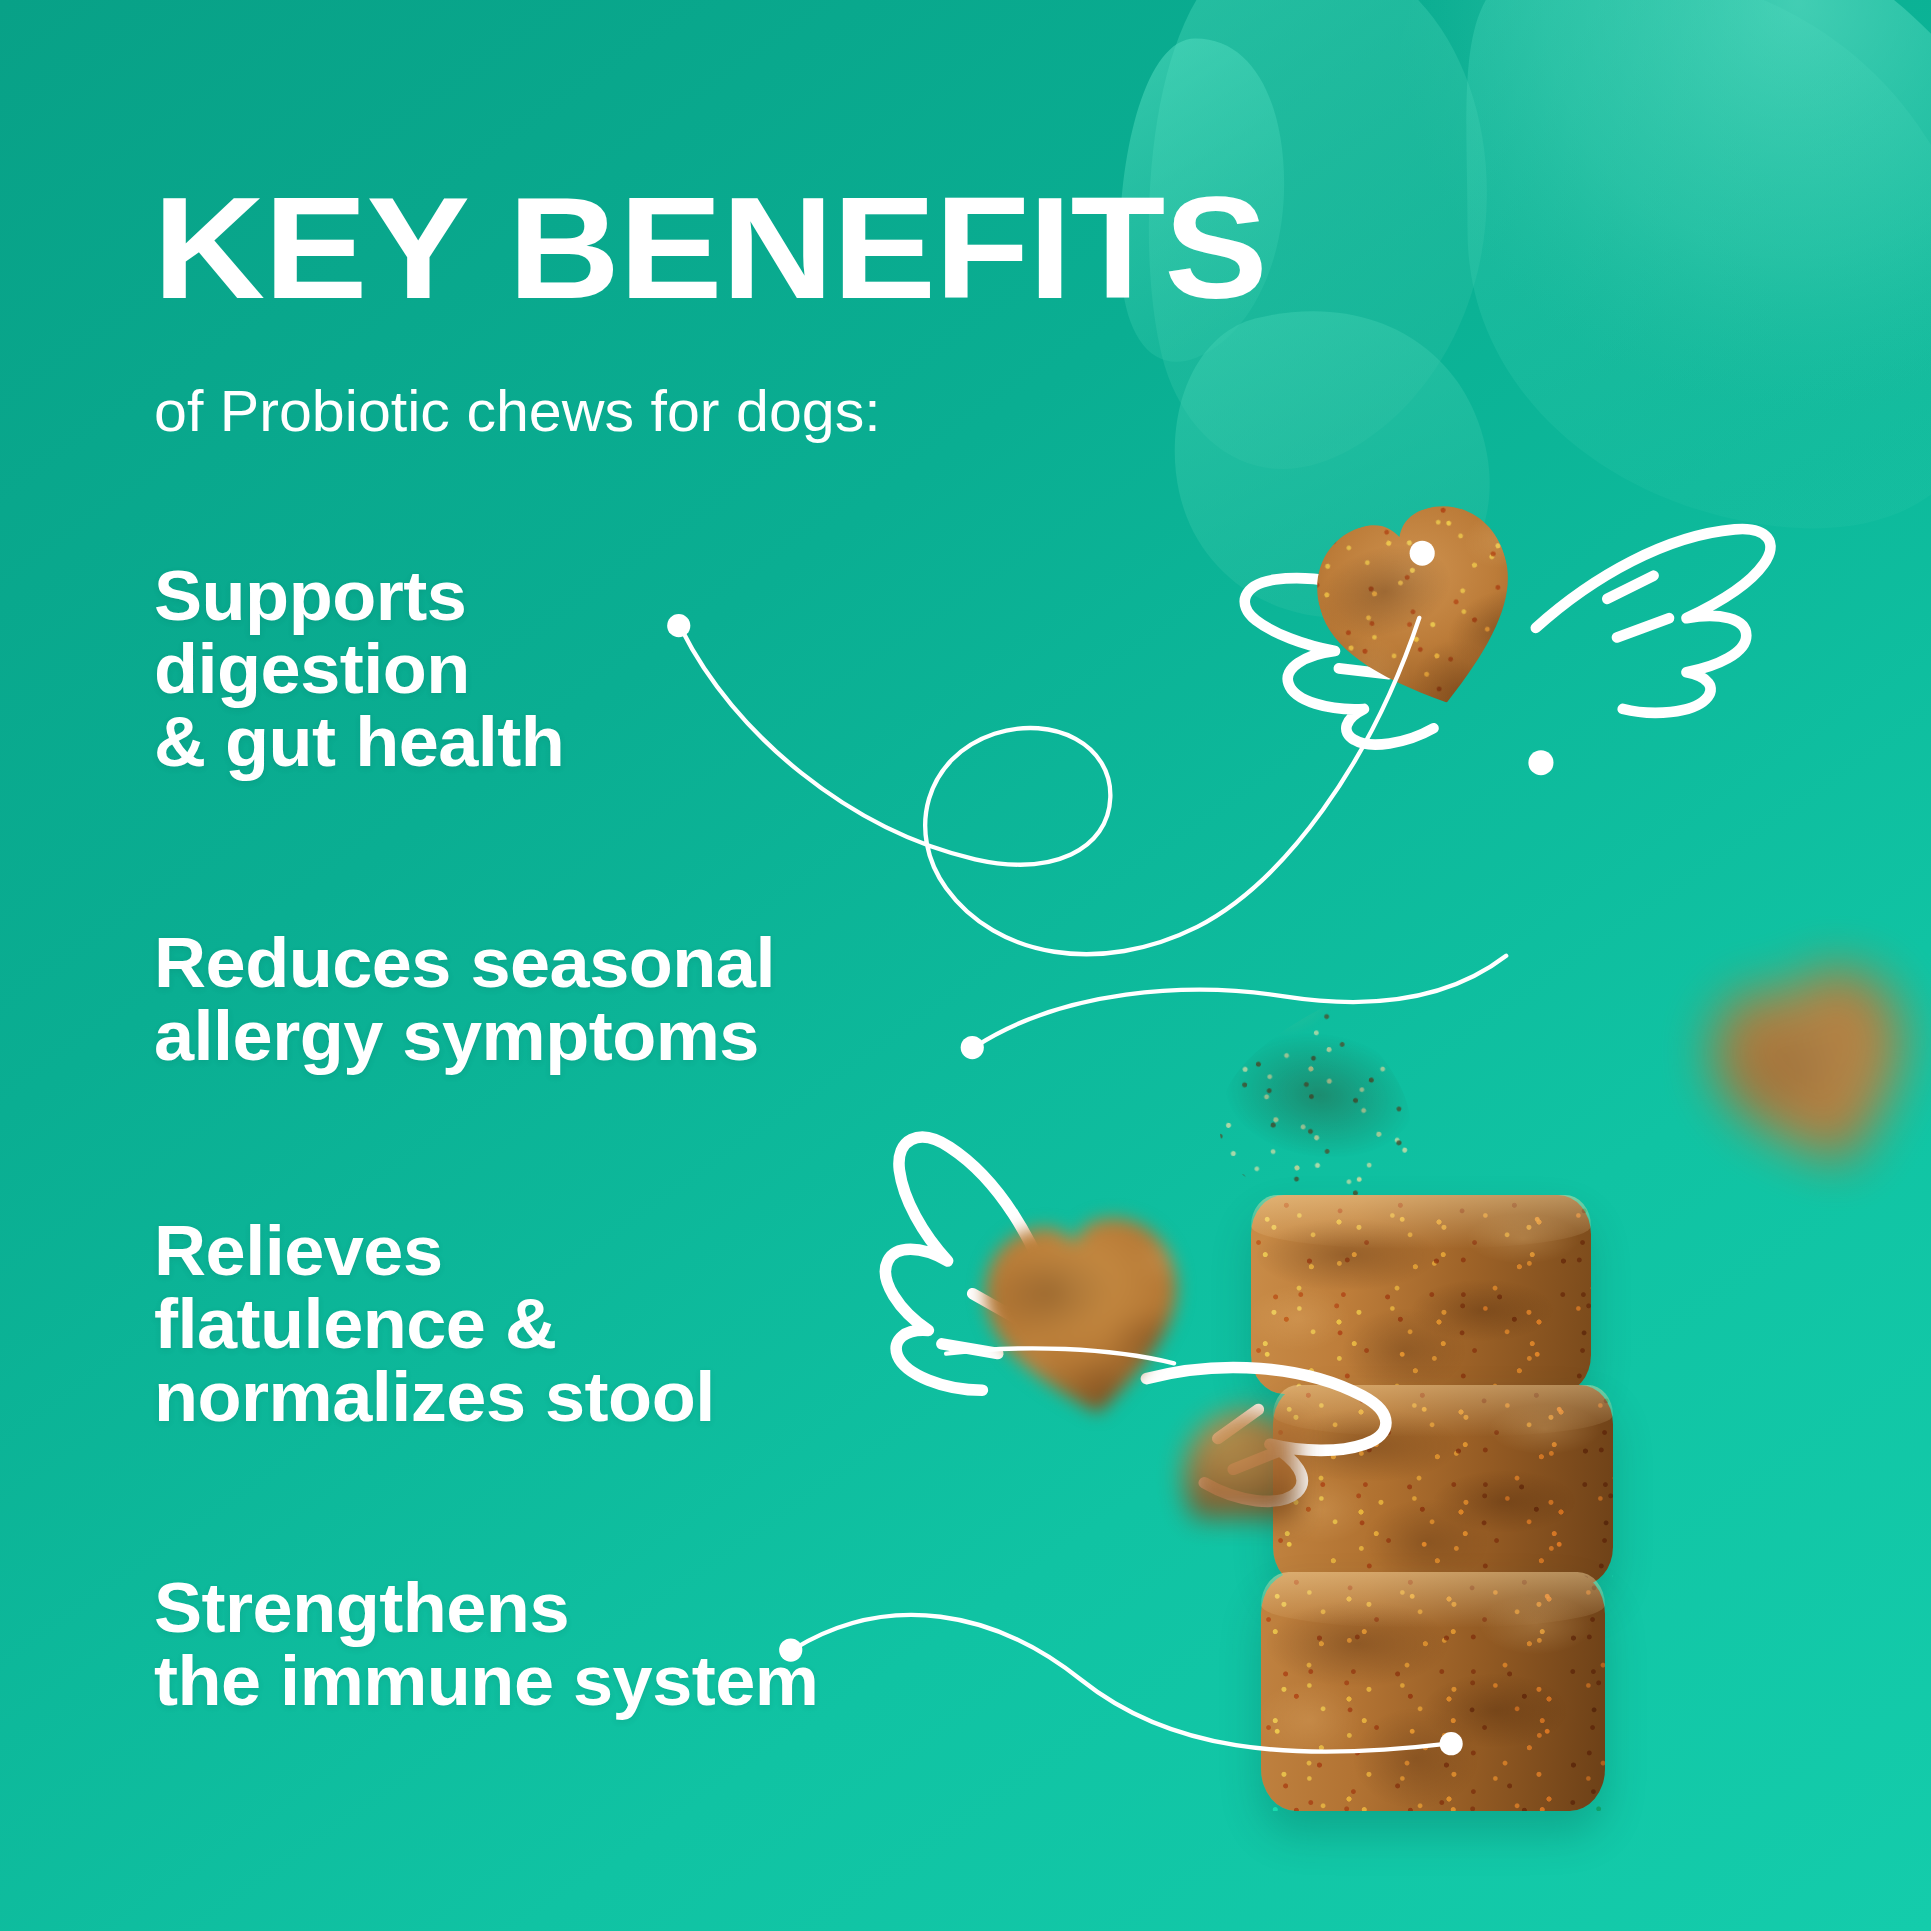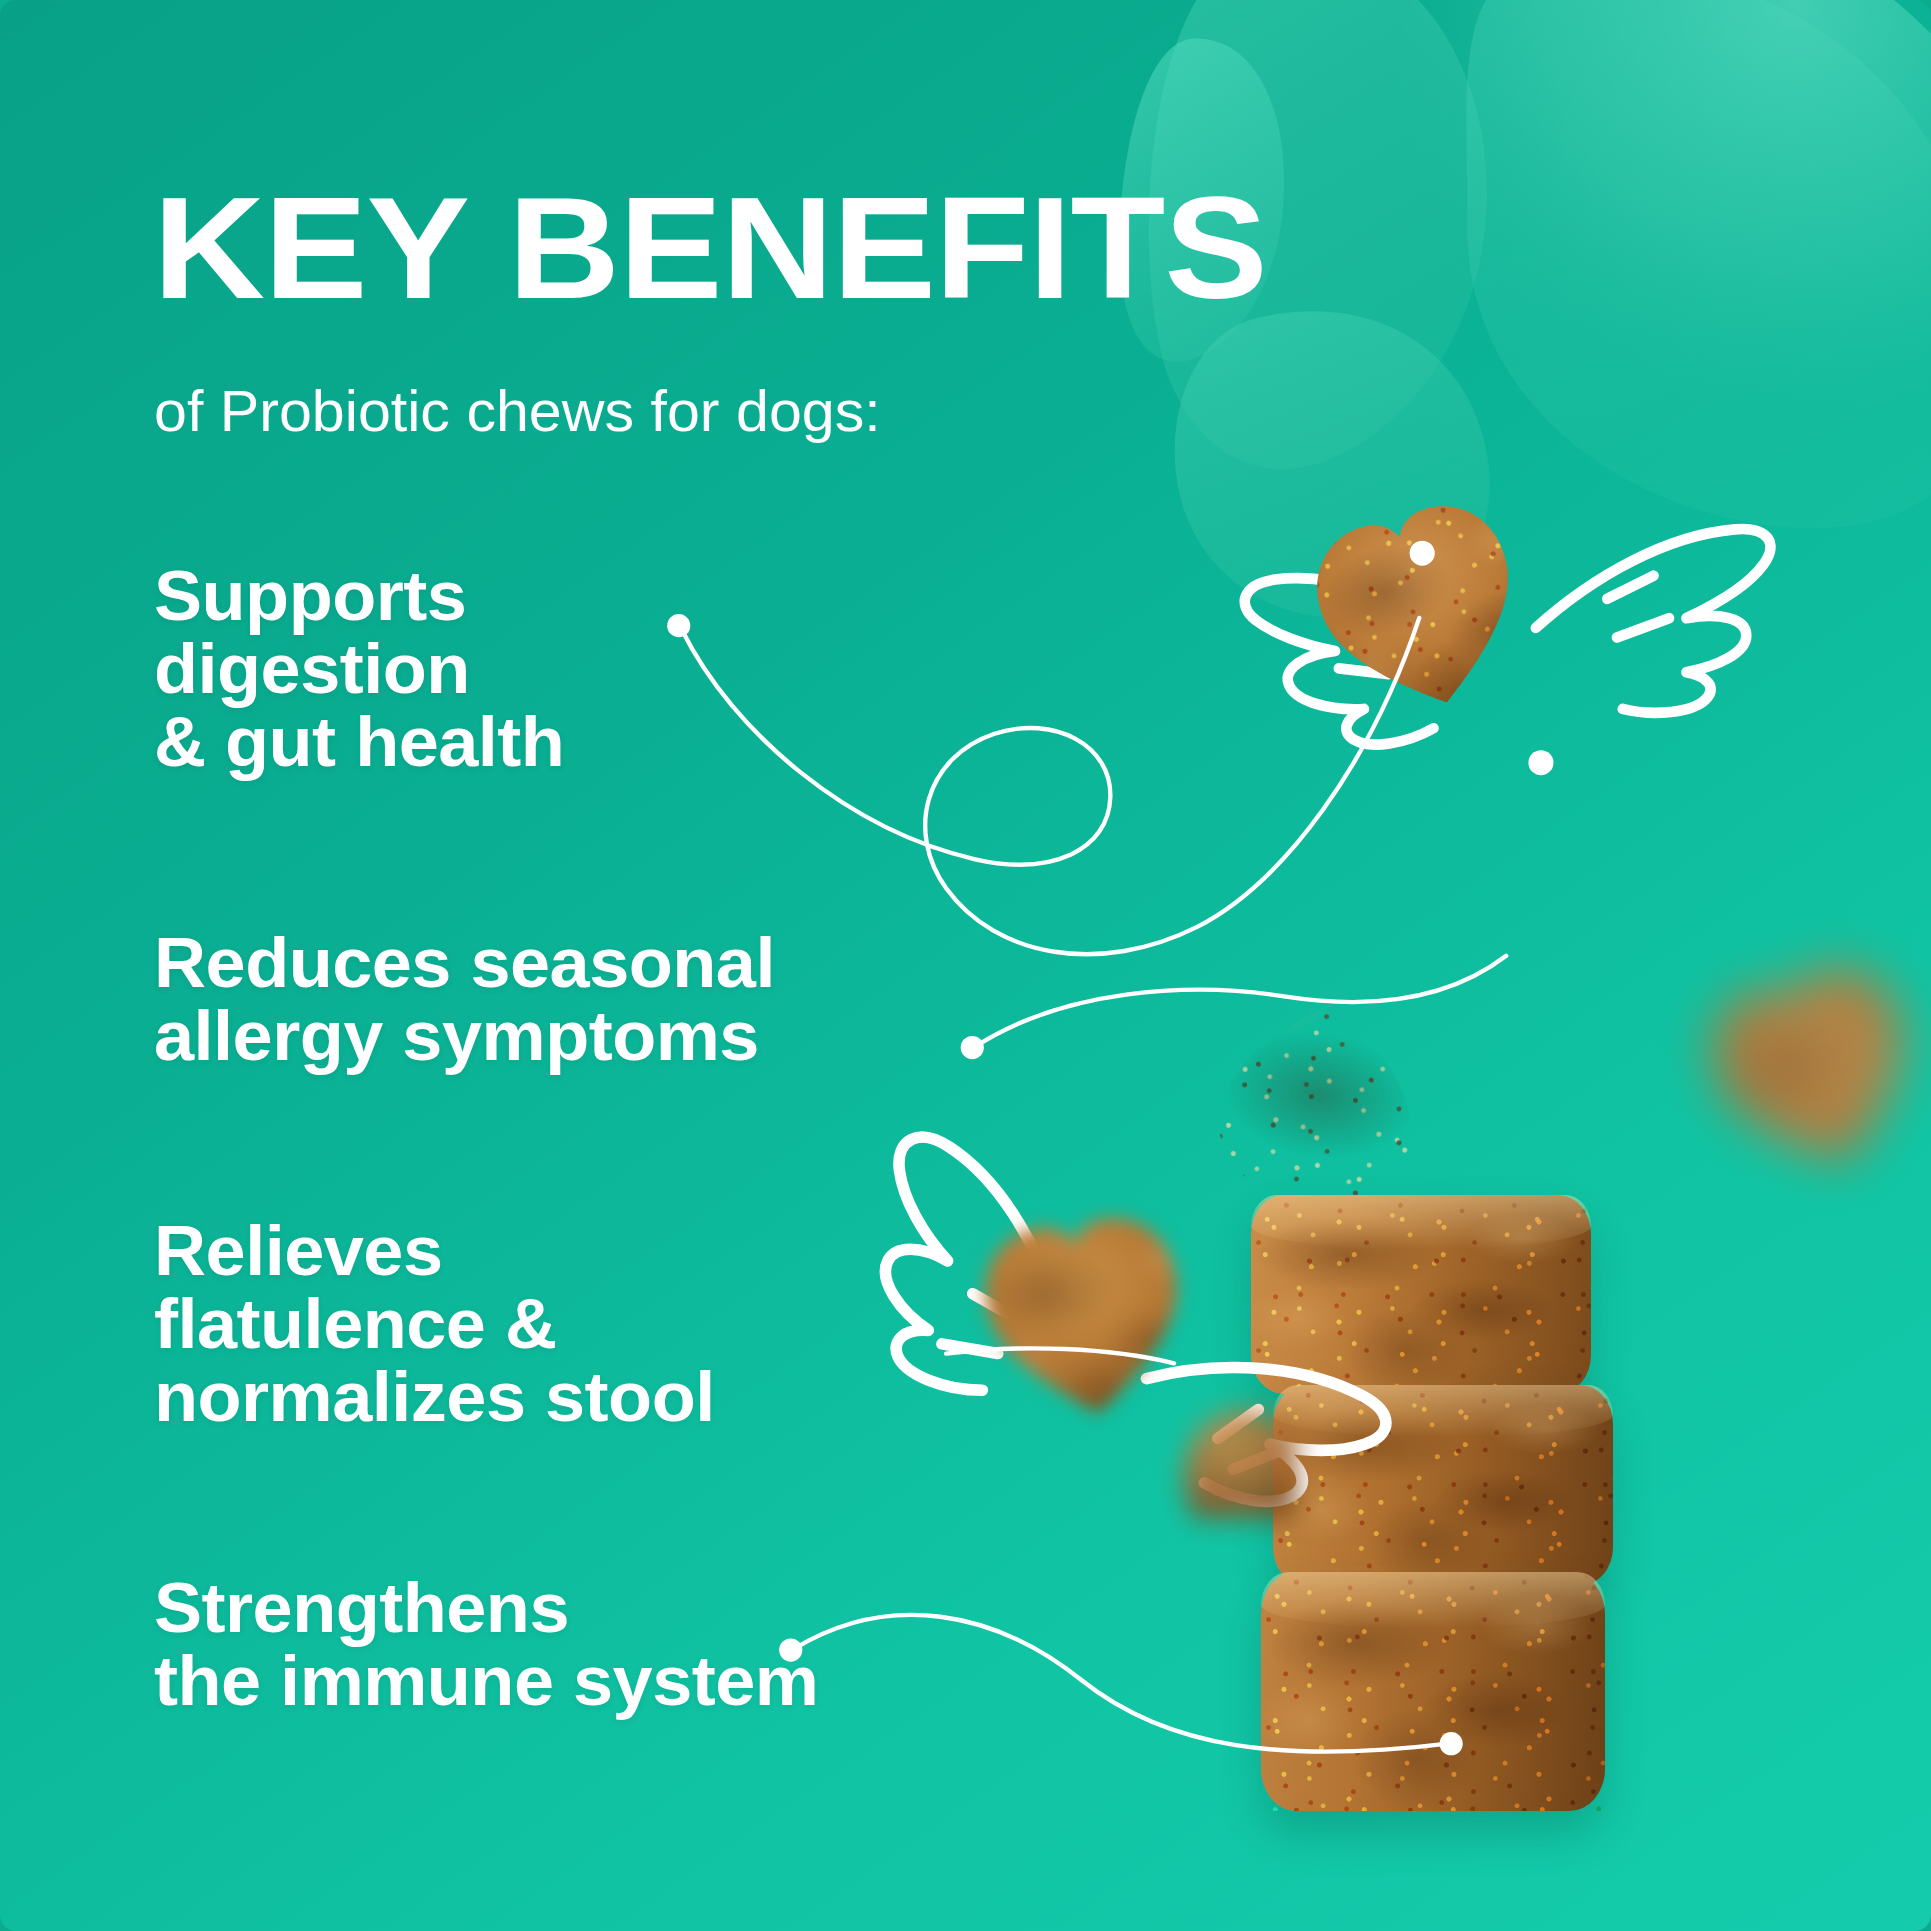--- a/index.html
+++ b/index.html
@@ -1,20 +1,20 @@
 <!DOCTYPE html>
 <html><head>
 <meta charset="utf-8">
 <style>
   html,body{margin:0;padding:0;background:#0aab8f;}
   body{width:1931px;height:1931px;overflow:hidden;
        font-family:"Liberation Sans",sans-serif;}
 
   #stage{position:relative;width:1931px;height:1931px;overflow:hidden;
-         background:linear-gradient(145deg,#08a187 0%,#0aae92 34%,#10c3a3 70%,#14ccab 100%);border-radius:16px;}
+         background:linear-gradient(145deg,#08a187 0%,#0aae92 34%,#10c3a3 70%,#14ccab 100%);}
 
   
   .blob-layer{position:absolute;inset:0;overflow:hidden;pointer-events:none;}
 
   
   .title{position:absolute;left:153px;top:180px;
          font-size:145px;line-height:.94;font-weight:700;color:#ffffff;
          letter-spacing:-1px;white-space:nowrap;
          transform:scaleX(1.07);transform-origin:left top;}
   .subtitle{position:absolute;left:154px;top:382px;

